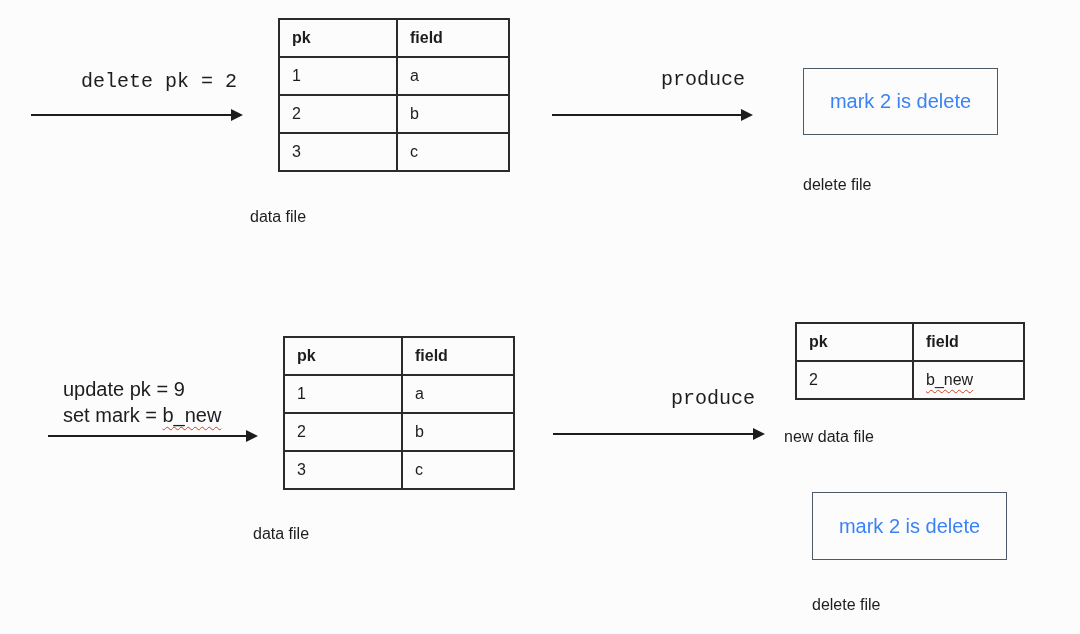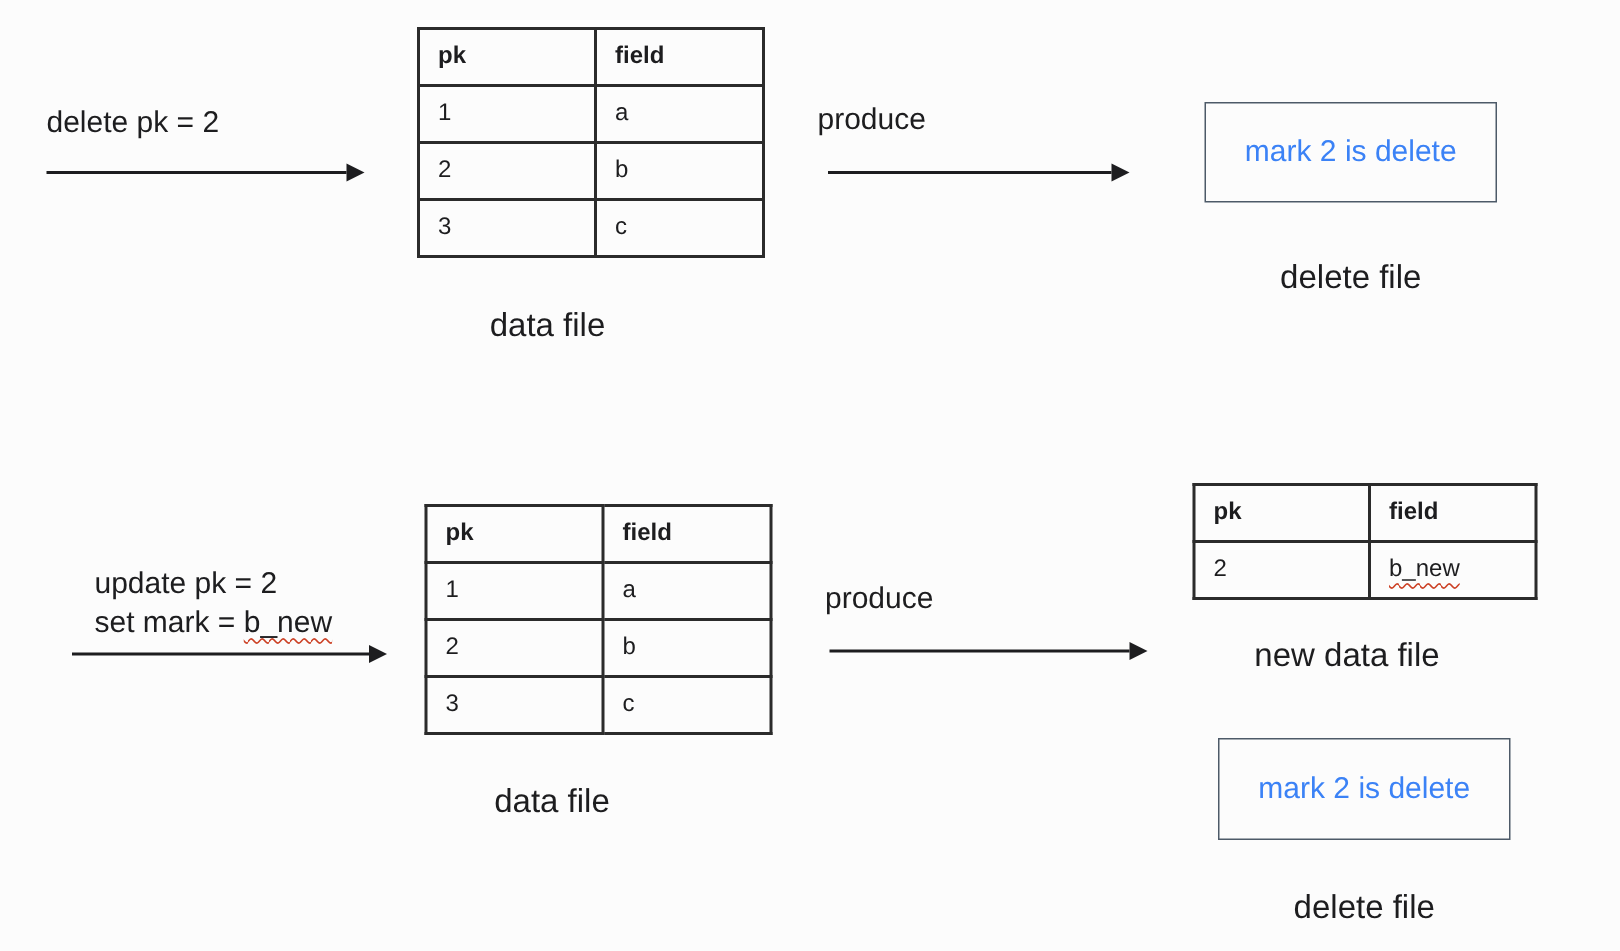--- a/index.html
+++ b/index.html
@@ -18,21 +18,21 @@
     color: #1d1d1f;
     overflow: hidden;
   }
   .op-label {
     position: absolute;
     font-size: 20px;
     line-height: 26px;
     color: #1d1d1f;
     white-space: nowrap;
   }
-  .center { text-align: left; }
+  .center { text-align: right; font-family: Liberation Mono, monospace; }
   .arrow {
     position: absolute;
     height: 2px;
     background: #1d1d1f;
   }
   .arrow::after {
     content: '';
     position: absolute;
     right: -12px;
     top: -5px;
@@ -55,23 +55,22 @@
     font-size: 16px;
     text-align: left;
     vertical-align: middle;
     overflow: hidden;
   }
   table.dtable th {
     font-weight: bold;
   }
   .caption {
     position: absolute;
-    font-size: 22px;
+    font-size: 16px;
     line-height: 26px;
-    text-align: center;
     color: #1d1d1f;
     white-space: nowrap;
   }
   .mark-box {
     position: absolute;
     box-sizing: border-box;
     border: 1.5px solid #4d5a68;
     background: #fcfcfc;
     display: flex;
     align-items: center;
@@ -132,21 +131,21 @@
     <div class="mark-box" style="left:803px; top:68px; width:195px; height:67px;">
       <span>mark 2 is delete</span>
     </div>
 
     <div class="caption" style="left:803px; top:172px; width:195px;">delete file</div>
   </div>
 
   <div>
 
     <div class="op-label" style="left:63px; top:376px;">
-      <div>update pk = 2</div>
+      <div>update pk = 9</div>
       <div><span>set mark = </span><span class="squiggle">b_new</span></div>
     </div>
 
     <div class="arrow" style="left:48px; top:435px; width:198px;"></div>
 
     <table class="dtable" style="left:283px; top:336px; width:230px;">
       <colgroup>
           <col style="width:118px">
           <col style="width:112px">
         </colgroup>

